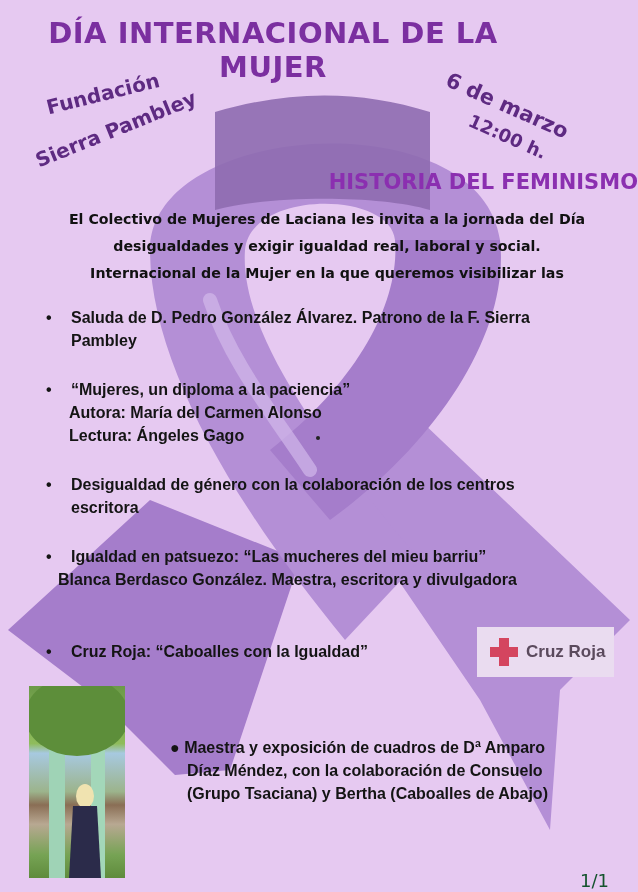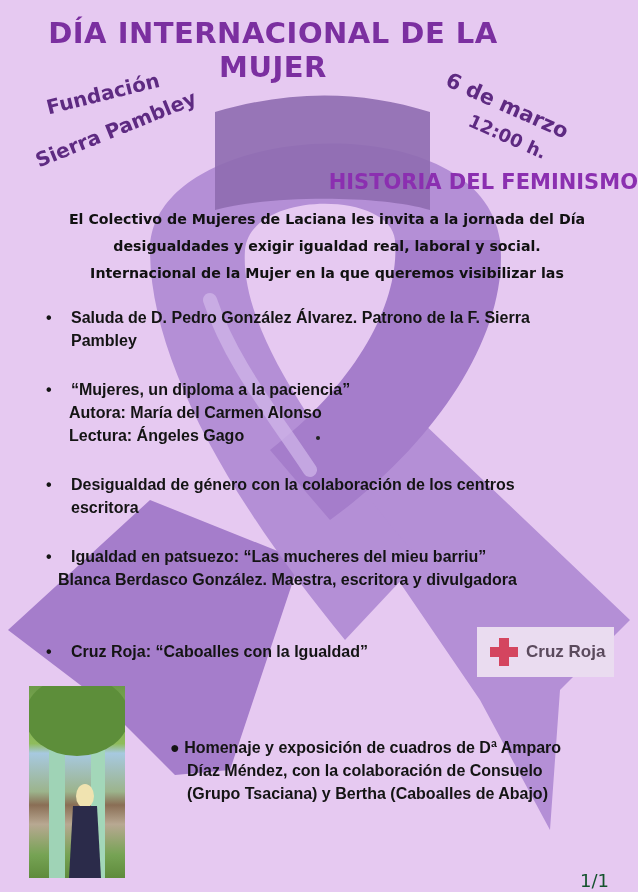--- a/index.html
+++ b/index.html
@@ -133,18 +133,18 @@
   <svg width="96" height="192" viewBox="0 0 96 192">
     <rect x="20" y="50" width="16" height="142" fill="#9fd3b6"></rect>
     <rect x="62" y="40" width="14" height="152" fill="#a3d7b9"></rect>
     <ellipse cx="48" cy="30" rx="52" ry="40" fill="#5d8e3a"></ellipse>
     <ellipse cx="56" cy="110" rx="9" ry="12" fill="#f0e3b0"></ellipse>
     <path d="M44,120 L68,120 L72,192 L40,192 Z" fill="#2b2b4a"></path>
   </svg>
 </div>
 
 <div class="homenaje">
-  <span class="l1"><span>●</span> <span>Homenaje y exposición de cuadros de Dª Amparo</span></span>
+  <span class="l1"><span>●</span> <span>Maestra y exposición de cuadros de Dª Amparo</span></span>
   <span class="l2">Díaz Méndez, con la colaboración de Consuelo</span>
   <span class="l2">(Grupo Tsaciana) y Bertha (Caboalles de Abajo)</span>
 </div>
 
 <div class="pager">1/1</div>
 
 </body></html>

